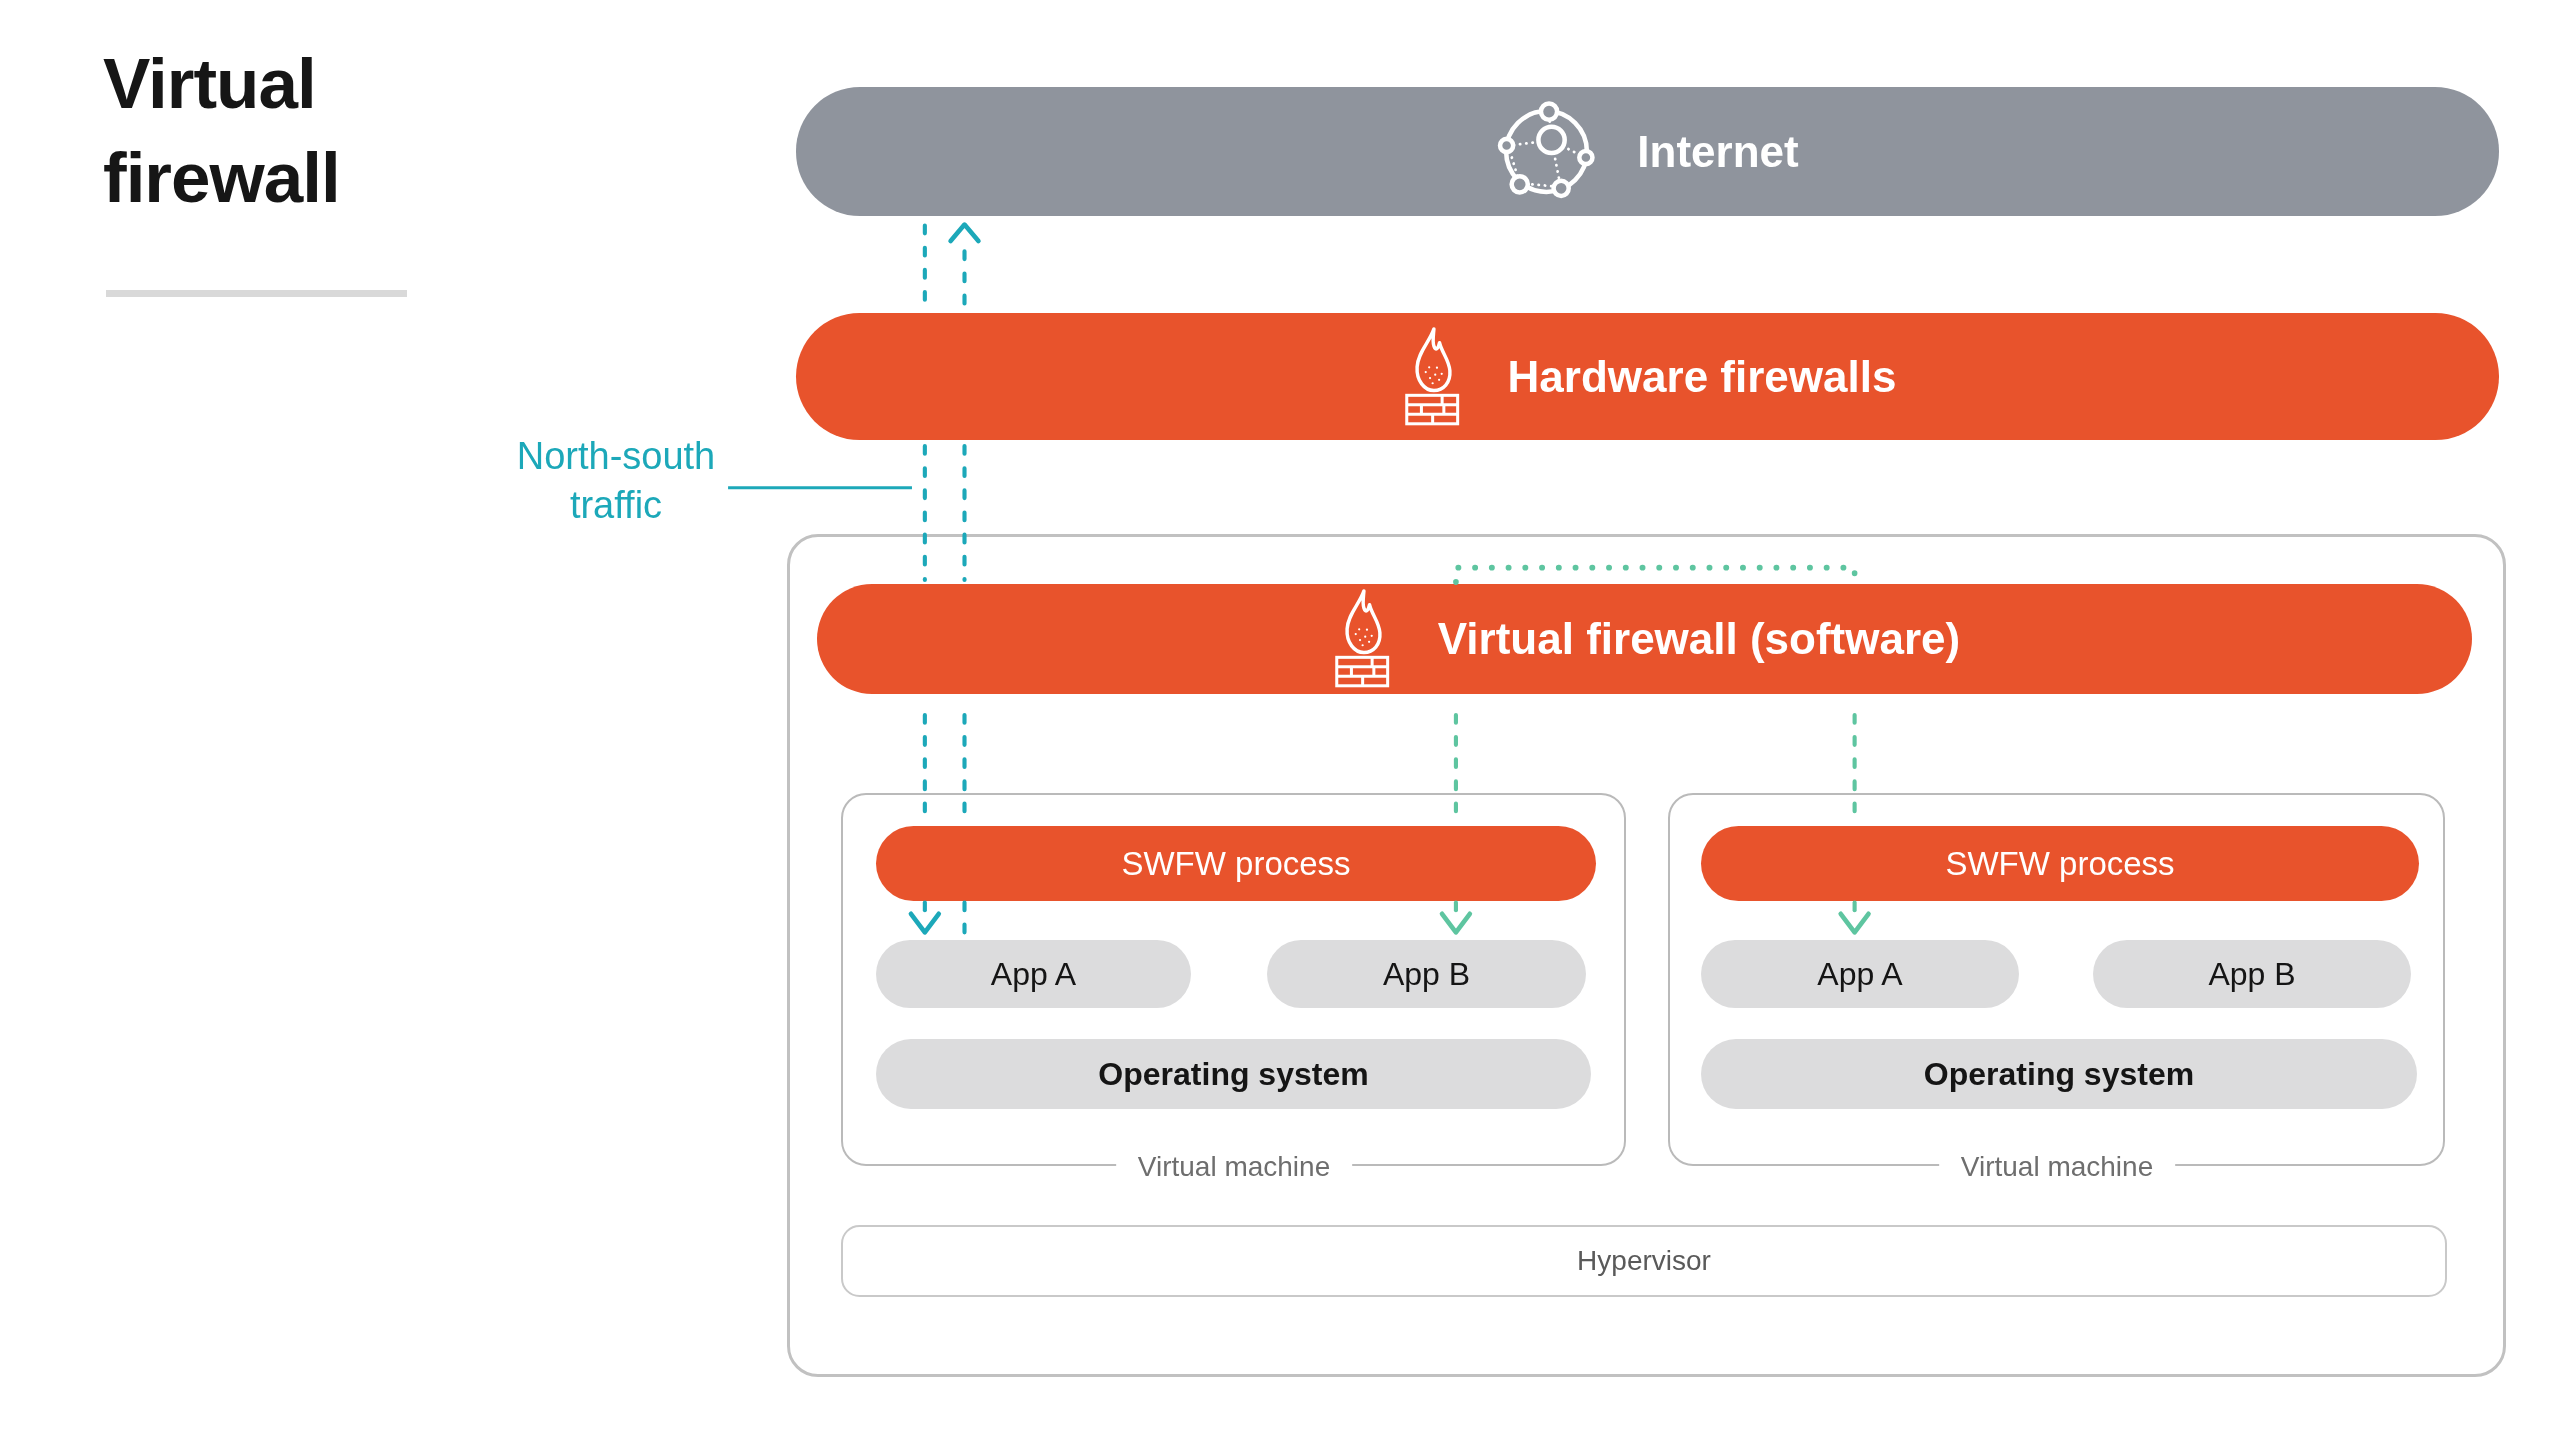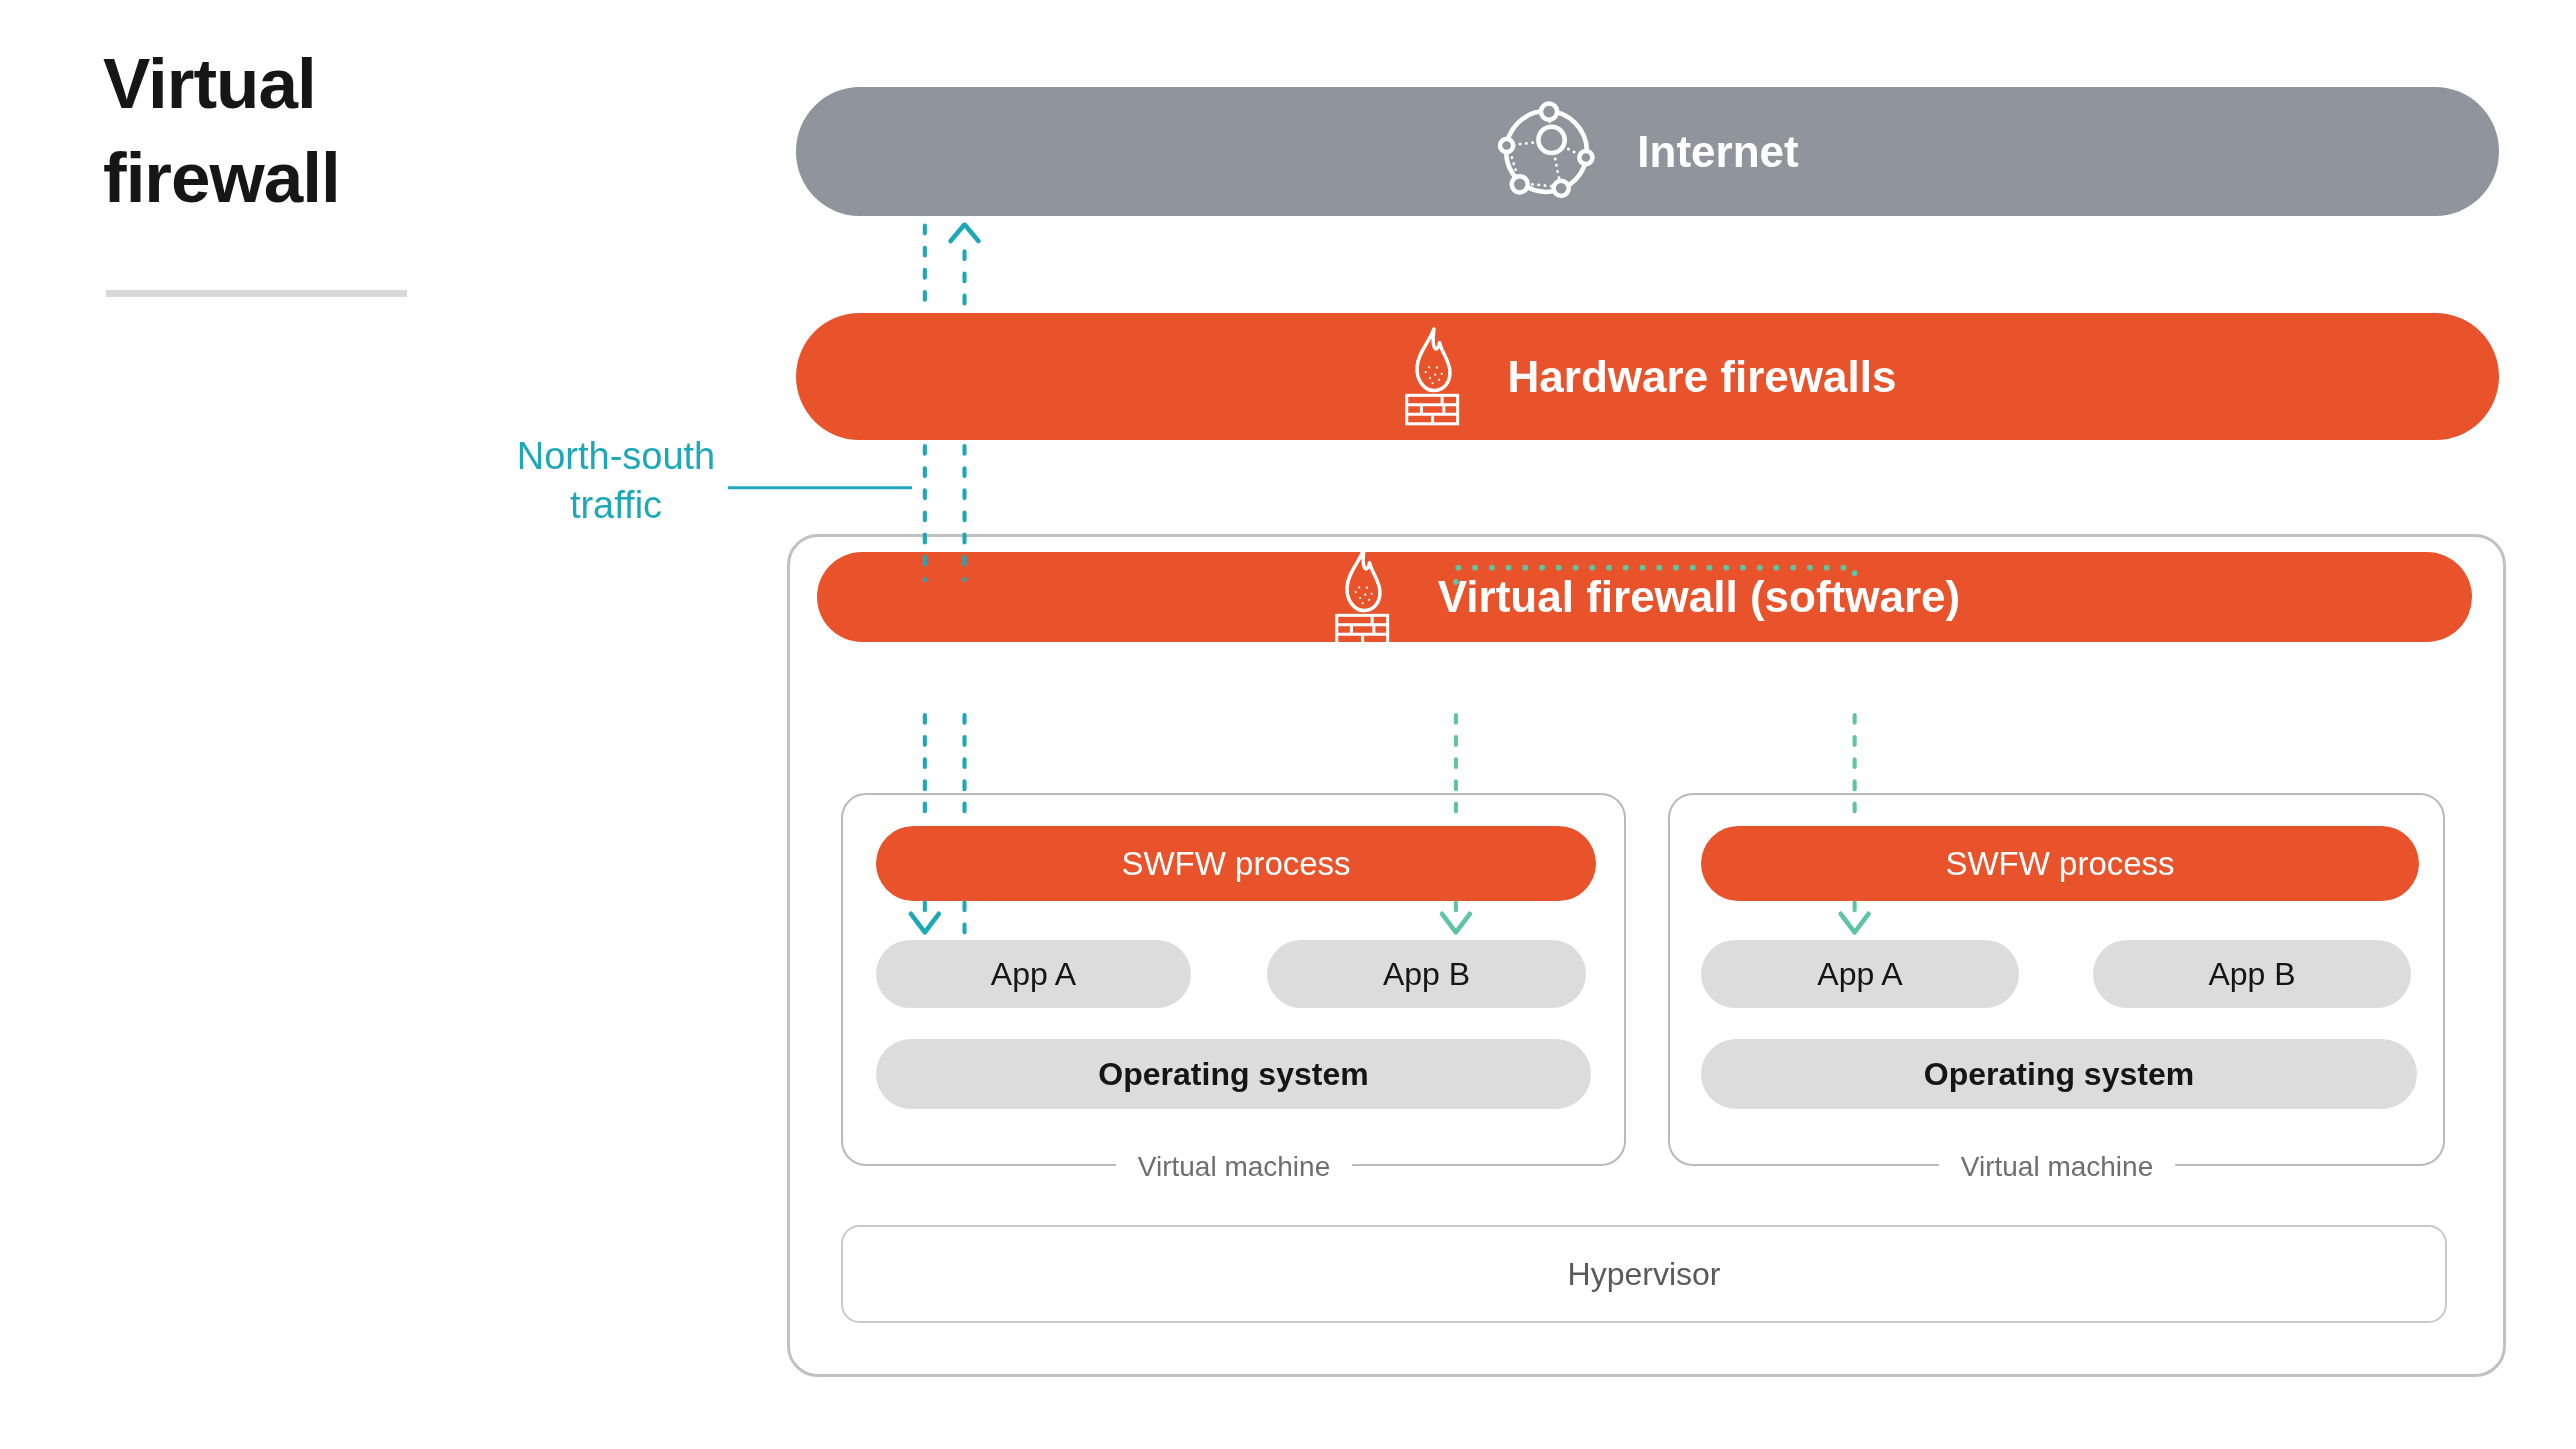--- a/index.html
+++ b/index.html
@@ -14,21 +14,21 @@
     font-size:71px;font-weight:800;line-height:1.33;color:#161616;letter-spacing:-1px;margin-top:12px;
   }
   .title-rule{left:106px;top:290px;width:301px;height:6.7px;background:#d9d9d9;}
   
   .bar{
     display:flex;align-items:center;justify-content:center;gap:40px;
     color:#fff;font-weight:700;font-size:44px;letter-spacing:0px;
   }
   .bar-internet{left:796px;top:87px;width:1703px;height:129px;border-radius:64px;background:var(--gray);}
   .bar-hw{left:796px;top:313px;width:1703px;height:127px;border-radius:64px;background:var(--orange);}
-  .bar-vf{left:817px;top:552px;width:1655px;height:90px;border-radius:63px;background:var(--orange);z-index:3;}
+  .bar-vf{left:817px;top:584px;width:1655px;height:110px;border-radius:63px;background:var(--orange);z-index:3;}
   
   .host-box{
     left:787px;top:534px;width:1719px;height:843px;
     border:3.1px solid #c1c1c1;border-radius:31px;background:#fff;box-sizing:border-box;z-index:1;
   }
   .host-label{
     left:1647px;top:1349px;transform:translateX(-50%);
     font-size:39px;font-weight:700;color:#0d0d0d;background:#fff;padding:0 25px;z-index:10;white-space:nowrap;
   }
   
@@ -47,24 +47,24 @@
     color:#fff;font-size:33px;font-weight:500;z-index:3;
   }
   .pill{
     display:flex;align-items:center;justify-content:center;
     height:68px;border-radius:34px;background:var(--pill);
     color:#151515;font-size:32px;z-index:3;
   }
   .os{height:70px;border-radius:35px;font-weight:bold;}
   
   .hypervisor{
-    left:841px;top:1225px;width:1606px;height:98px;
+    left:841px;top:1225px;width:1606px;height:72px;
     border:2.6px solid #c9c9c9;border-radius:18.5px;background:#fff;box-sizing:border-box;
     display:flex;align-items:center;justify-content:center;
-    font-size:32px;color:#5a5a5a;z-index:2;
+    font-size:28px;color:#5a5a5a;z-index:2;
   }
   
   .ns-label{
     left:487px;top:432px;width:258px;text-align:center;
     font-size:38px;line-height:1.3;color:var(--teal);
   }
   .ew-label{
     left:1874px;top:727px;font-size:38px;color:var(--mint);white-space:nowrap;
   }
   #flow-overlay{left:0;top:0;z-index:5;pointer-events:none;}

